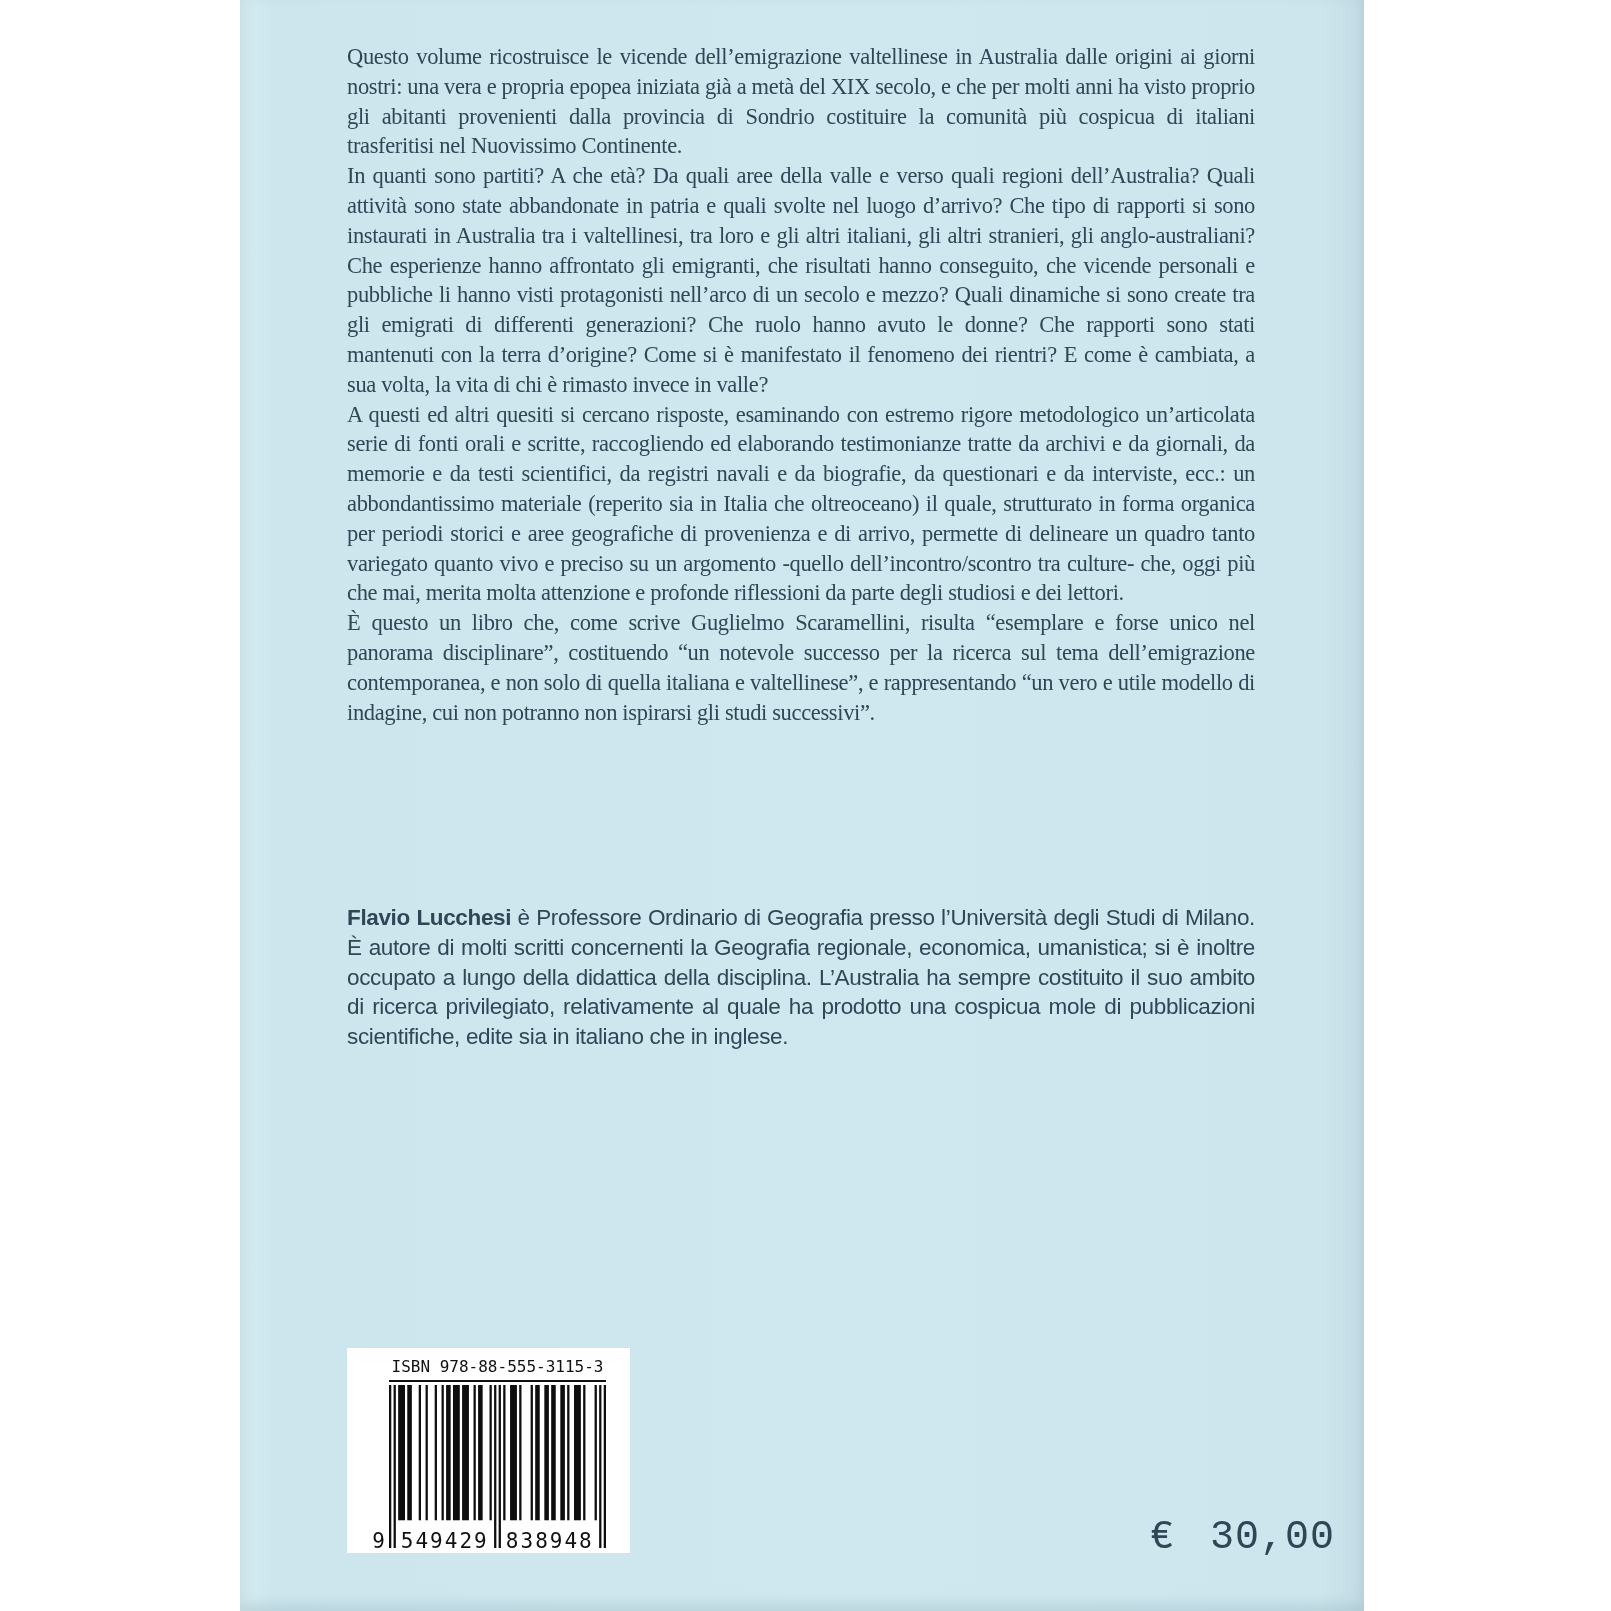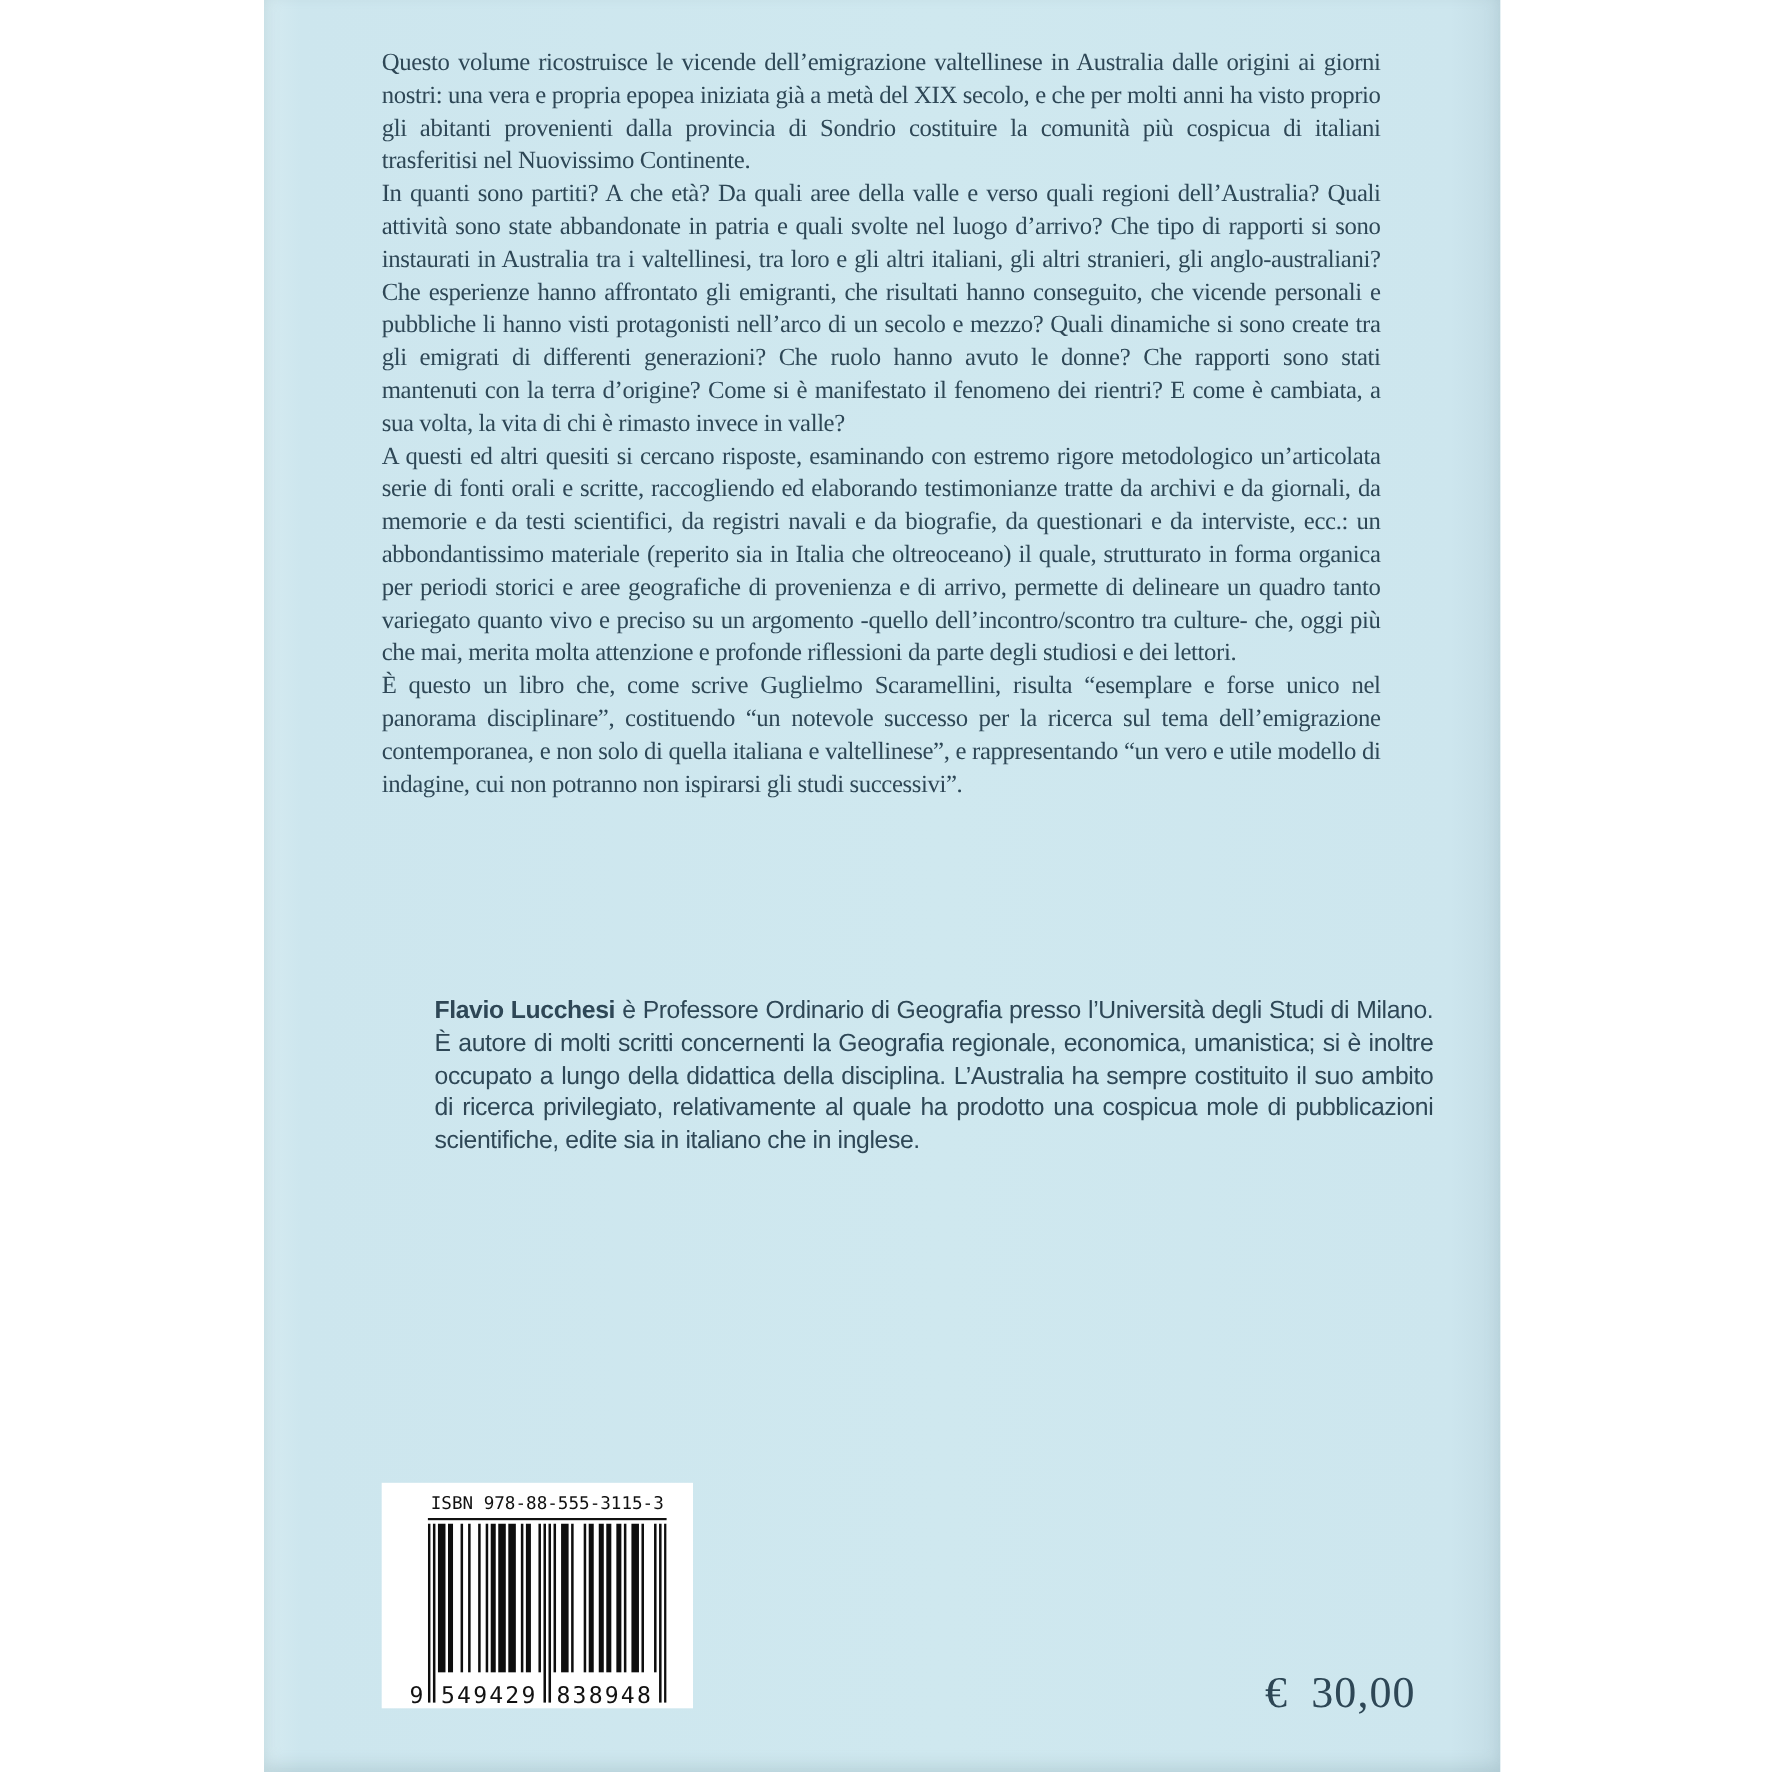--- a/index.html
+++ b/index.html
@@ -35,21 +35,20 @@
   .bio {
     position: absolute;
     left: 107px; top: 903px;
     width: 908px;
     color: #2e4756;
     font-family: "Liberation Sans", sans-serif;
     font-size: 22.5px;
     line-height: 29.8px;
     letter-spacing: -0.35px;
     text-align: justify;
-    margin-left: 48px;
   }
   .bio p { margin: 0; }
   .bio b { font-weight: bold; }
   .isbn-box {
     position: absolute;
     left: 107px; top: 1348px;
     width: 283px; height: 205px;
     background: #ffffff;
     box-sizing: border-box;
     padding: 9px 24px 8px 42px;
@@ -85,21 +84,21 @@
     letter-spacing: 2px;
     line-height: 1;
   }
   .bcd-9 { left: -34px; width: 30px; letter-spacing: 0; text-align: right; }
   .bcd-l { left: 4.2%;  width: 43%; }
   .bcd-r { left: 52.6%; width: 43%; }
   .price {
     position: absolute;
     left: 910px; top: 1515px;
     color: #2e4756;
-    font-family: Liberation Serif, serif;
+    font-family: Liberation Mono, monospace;
     font-size: 40px;
     word-spacing: 10px;
     letter-spacing: 1px;
   }
 </style>
 </head>
 <body>
 
 <div class="page">
   <div class="cover">

